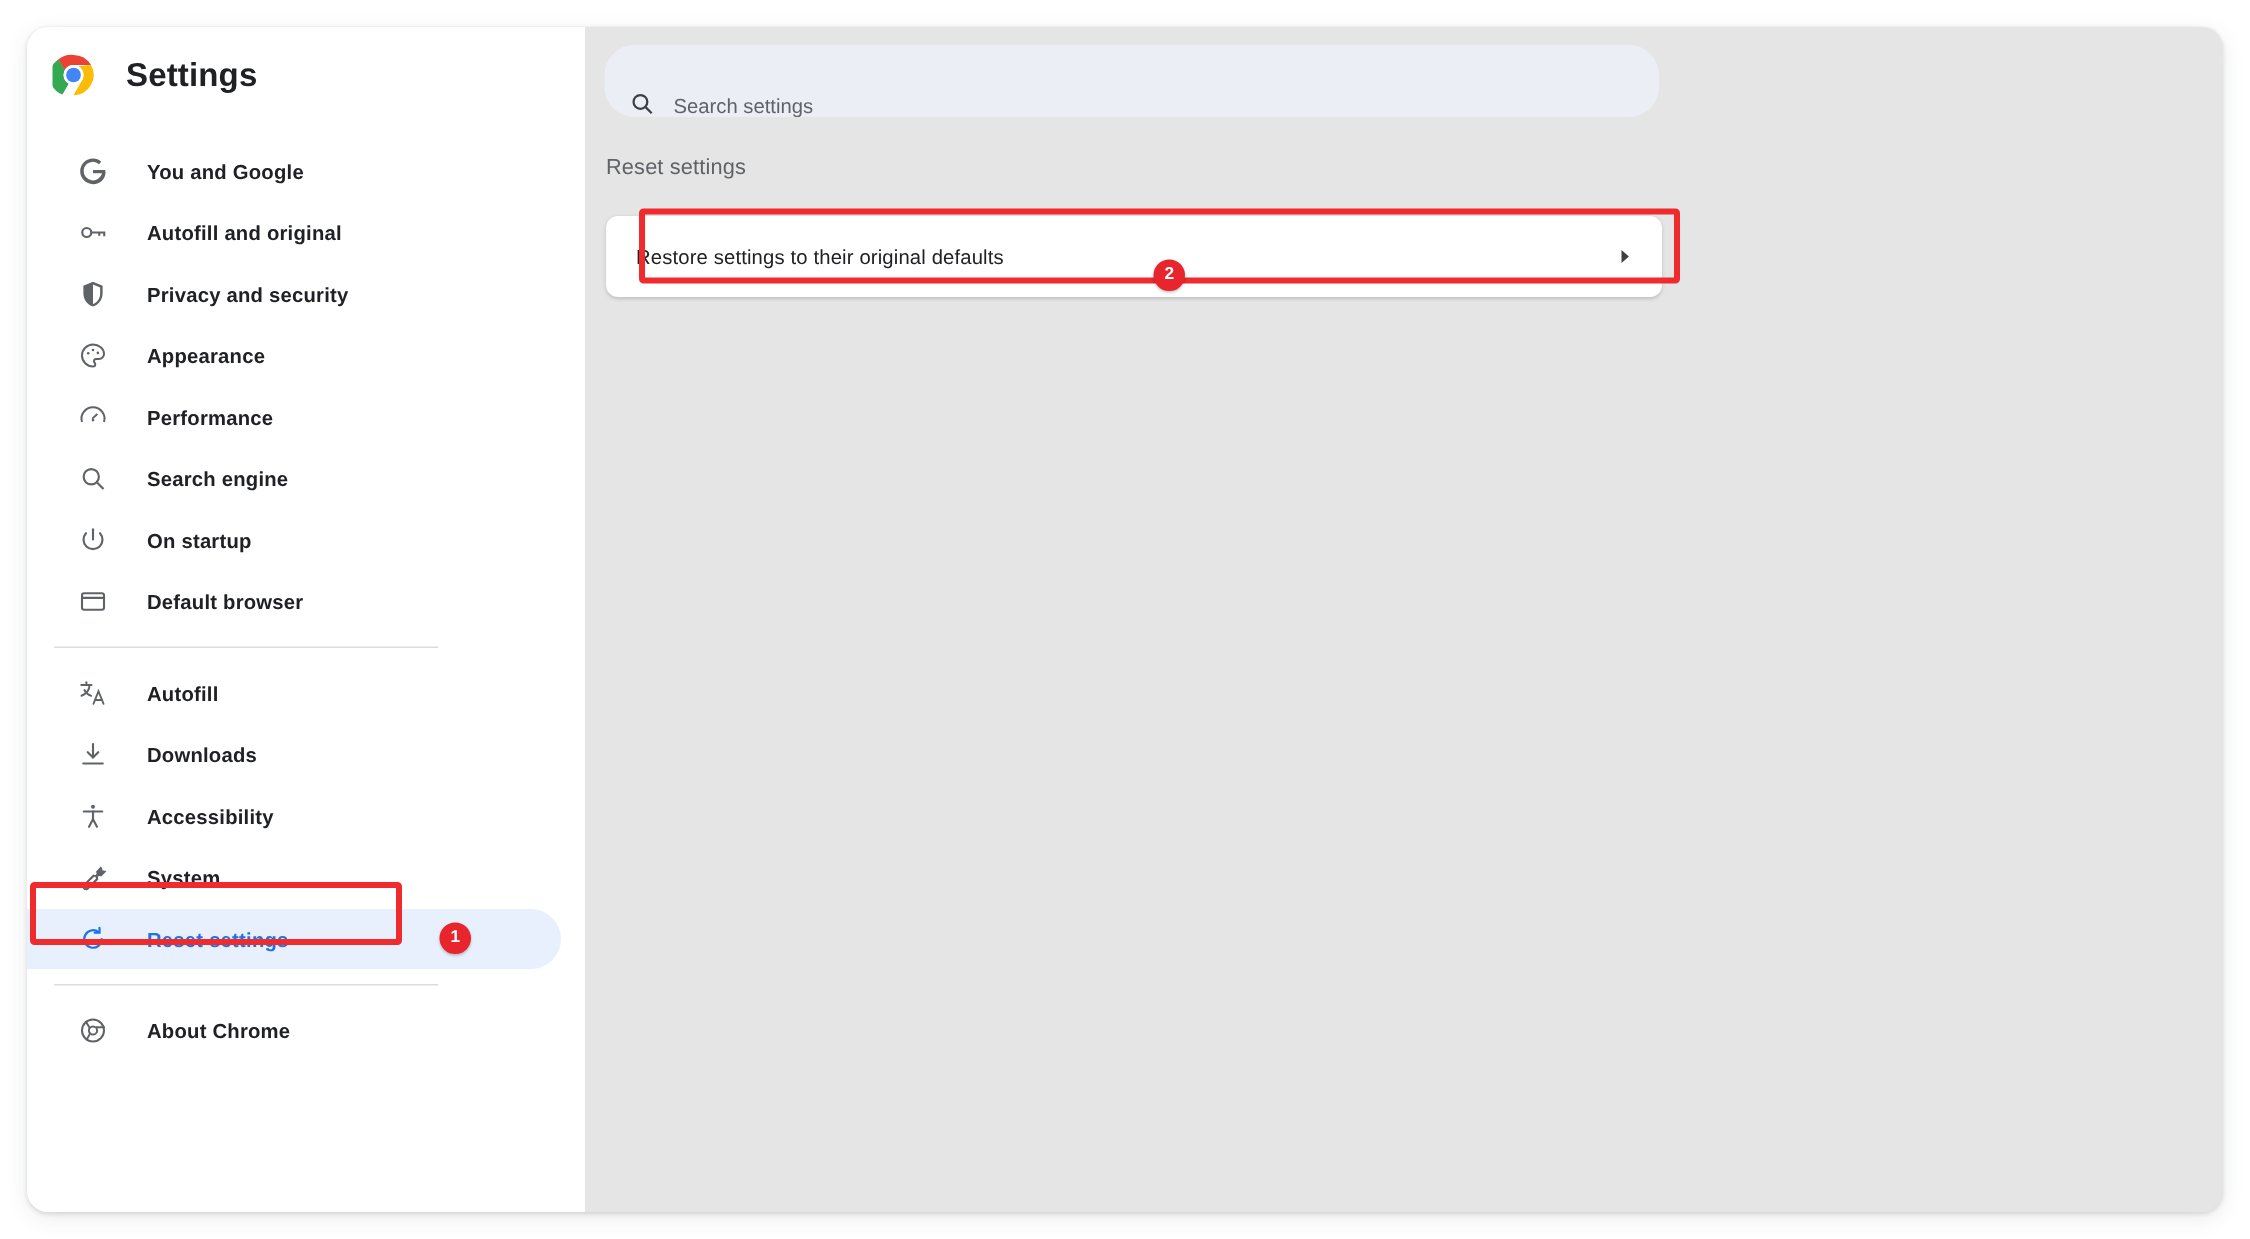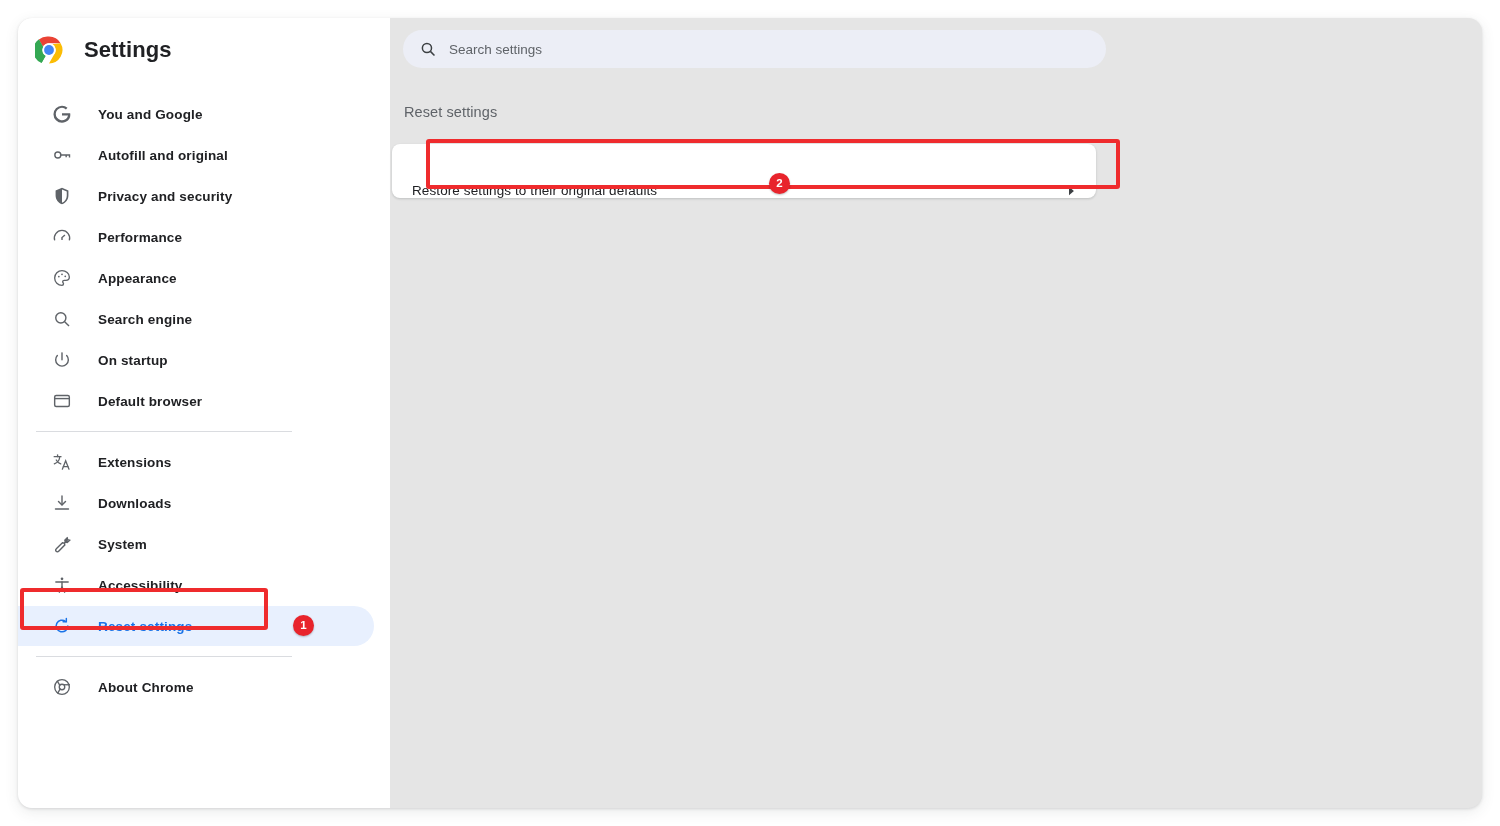--- a/index.html
+++ b/index.html
@@ -112,25 +112,25 @@
     position: absolute;
     left: 372px; top: 0;
     right: 0; bottom: 0;
   }
 
   #search-bar {
     position: absolute;
     left: 13px;
     top: 12px;
     width: 703px;
-    height: 38px;
+    height: 48px;
     background: #eceef6;
     border-radius: 20px;
     display: flex;
-    align-items: center;
+    align-items: flex-end;
     padding-left: 16px;
     cursor: text;
   }
   #search-icon { width: 18px; height: 18px; color: #3c4043; flex: 0 0 18px; }
   #search-icon svg { width: 18px; height: 18px; display: block; }
   #search-input {
     border: none;
     outline: none;
     background: transparent;
     margin-left: 12px;
@@ -146,29 +146,29 @@
     left: 14px;
     top: 86px;
     font-size: 14.5px;
     color: #5f6368;
     font-weight: 400;
     letter-spacing: .1px;
   }
 
   #reset-card {
     position: absolute;
-    left: 2px;
+    left: 14px;
     top: 126px;
     width: 704px;
     height: 54px;
     background: #ffffff;
     border-radius: 8px;
     box-shadow: 0 1px 2px rgba(60,64,67,0.12), 0 1px 3px rgba(60,64,67,0.10);
     display: flex;
-    align-items: flex-end;
+    align-items: center;
     padding: 0 18px 0 20px;
     cursor: pointer;
   }
   #reset-card-label {
     font-size: 13.5px;
     color: #202124;
     letter-spacing: .1px;
   }
   #reset-card-arrow {
     margin-left: auto;
@@ -258,38 +258,38 @@
               <path d="M12 4.3v15.7c-3.3-1.1-5.7-4.6-5.7-8.3v-5L12 4.3z" fill="currentColor" opacity=".0"></path>
               <path d="M6.3 6.7 12 4.3v15.7c-3.3-1.1-5.7-4.6-5.7-8.3v-5z" fill="currentColor"></path>
             </svg>
         </span>
         <span class="nav-label">Privacy and security</span>
       </div>
 
       <div class="nav-item">
         <span class="nav-icon">
           <svg viewBox="0 0 24 24" fill="none" stroke="currentColor" stroke-width="1.6">
-              <path d="M3.2 16a9.2 9.2 0 1 1 17.6 0"></path>
-              <path d="M15.5 9.6 11.4 13.3"></path>
-              <circle cx="12" cy="14.4" r="1.1" fill="currentColor" stroke="none"></circle>
-            </svg>
-        </span>
-        <span class="nav-label">Performance</span>
-      </div>
-
-      <div class="nav-item">
-        <span class="nav-icon">
-          <svg viewBox="0 0 24 24" fill="none" stroke="currentColor" stroke-width="1.6">
               <path d="M12 3.2a8.8 8.8 0 0 0 0 17.6c1 0 1.8-.8 1.8-1.8 0-.5-.2-.9-.5-1.2-.3-.3-.5-.7-.5-1.2 0-1 .8-1.8 1.8-1.8h2.1a4.1 4.1 0 0 0 4.1-4.1c0-4.1-4-7.5-8.8-7.5z"></path>
               <circle cx="8.2" cy="10.2" r="1.05" fill="currentColor" stroke="none"></circle>
               <circle cx="12" cy="7.6" r="1.05" fill="currentColor" stroke="none"></circle>
               <circle cx="15.9" cy="9.9" r="1.05" fill="currentColor" stroke="none"></circle>
             </svg>
         </span>
         <span class="nav-label">Appearance</span>
+      </div>
+
+      <div class="nav-item">
+        <span class="nav-icon">
+          <svg viewBox="0 0 24 24" fill="none" stroke="currentColor" stroke-width="1.6">
+              <path d="M3.2 16a9.2 9.2 0 1 1 17.6 0"></path>
+              <path d="M15.5 9.6 11.4 13.3"></path>
+              <circle cx="12" cy="14.4" r="1.1" fill="currentColor" stroke="none"></circle>
+            </svg>
+        </span>
+        <span class="nav-label">Performance</span>
       </div>
 
       <div class="nav-item">
         <span class="nav-icon">
           <svg viewBox="0 0 24 24" fill="none" stroke="currentColor" stroke-width="1.7">
               <circle cx="10.6" cy="10.6" r="6.1"></circle>
               <path d="M15.2 15.2 20.4 20.4"></path>
             </svg>
         </span>
         <span class="nav-label">Search engine</span>
@@ -324,54 +324,54 @@
         <span class="nav-icon">
           <svg viewBox="0 0 24 24" fill="none" stroke="currentColor" stroke-width="1.55" stroke-linecap="round">
               <path d="M2.6 5.6h8.2"></path>
               <path d="M6.7 3.4v2.2"></path>
               <path d="M9.2 5.6c0 3.6-2.6 7-6.4 8.6"></path>
               <path d="M5.1 9.6c1.2 2.4 3 3.8 5.4 4.7"></path>
               <path d="M12.4 20.6l4-10 4 10"></path>
               <path d="M13.7 17.6h5.4"></path>
             </svg>
         </span>
-        <span class="nav-label">Extensions</span>
+        <span class="nav-label">Autofill</span>
       </div>
 
       <div class="nav-item">
         <span class="nav-icon">
           <svg viewBox="0 0 24 24" fill="none" stroke="currentColor" stroke-width="1.7" stroke-linecap="round">
               <path d="M12 3.6v10.2"></path>
               <path d="M7.8 10.2 12 14.4l4.2-4.2"></path>
               <path d="M4.2 19.2h15.6"></path>
             </svg>
         </span>
         <span class="nav-label">Downloads</span>
-      </div>
-
-      <div class="nav-item">
-        <span class="nav-icon">
-          <svg viewBox="0 0 24 24" fill="none" stroke="currentColor" stroke-width="1.7" stroke-linecap="round">
-              <path d="M18.4 4.6a4.6 4.6 0 0 1-5.9 5.9L5.2 17.8a2 2 0 1 0 2.8 2.8l7.3-7.3a4.6 4.6 0 0 1 5.9-5.9l-2.9 2.9-2.3-.6-.6-2.3 2.9-2.9z"></path>
-            </svg>
-        </span>
-        <span class="nav-label">System</span>
       </div>
 
       <div class="nav-item">
         <span class="nav-icon">
           <svg viewBox="0 0 24 24" fill="none" stroke="currentColor" stroke-width="1.7" stroke-linecap="round">
               <circle cx="12" cy="4.6" r="1.6" fill="currentColor" stroke="none"></circle>
               <path d="M4.6 8.4h14.8"></path>
               <path d="M12 8.4v6.2"></path>
               <path d="M12 14.6 8.8 20.6"></path>
               <path d="M12 14.6l3.2 6"></path>
             </svg>
         </span>
         <span class="nav-label">Accessibility</span>
+      </div>
+
+      <div class="nav-item">
+        <span class="nav-icon">
+          <svg viewBox="0 0 24 24" fill="none" stroke="currentColor" stroke-width="1.7" stroke-linecap="round">
+              <path d="M18.4 4.6a4.6 4.6 0 0 1-5.9 5.9L5.2 17.8a2 2 0 1 0 2.8 2.8l7.3-7.3a4.6 4.6 0 0 1 5.9-5.9l-2.9 2.9-2.3-.6-.6-2.3 2.9-2.9z"></path>
+            </svg>
+        </span>
+        <span class="nav-label">System</span>
       </div>
 
       <div class="nav-item selected">
         <span class="nav-icon">
           <svg viewBox="0 0 24 24" fill="none" stroke="currentColor" stroke-width="1.75" stroke-linecap="round">
               <path d="M19 12a7 7 0 1 1-2.6-5.45"></path>
               <path d="M17.2 3.1v3.9h-3.9"></path>
             </svg>
         </span>
         <span class="nav-label">Reset settings</span>

